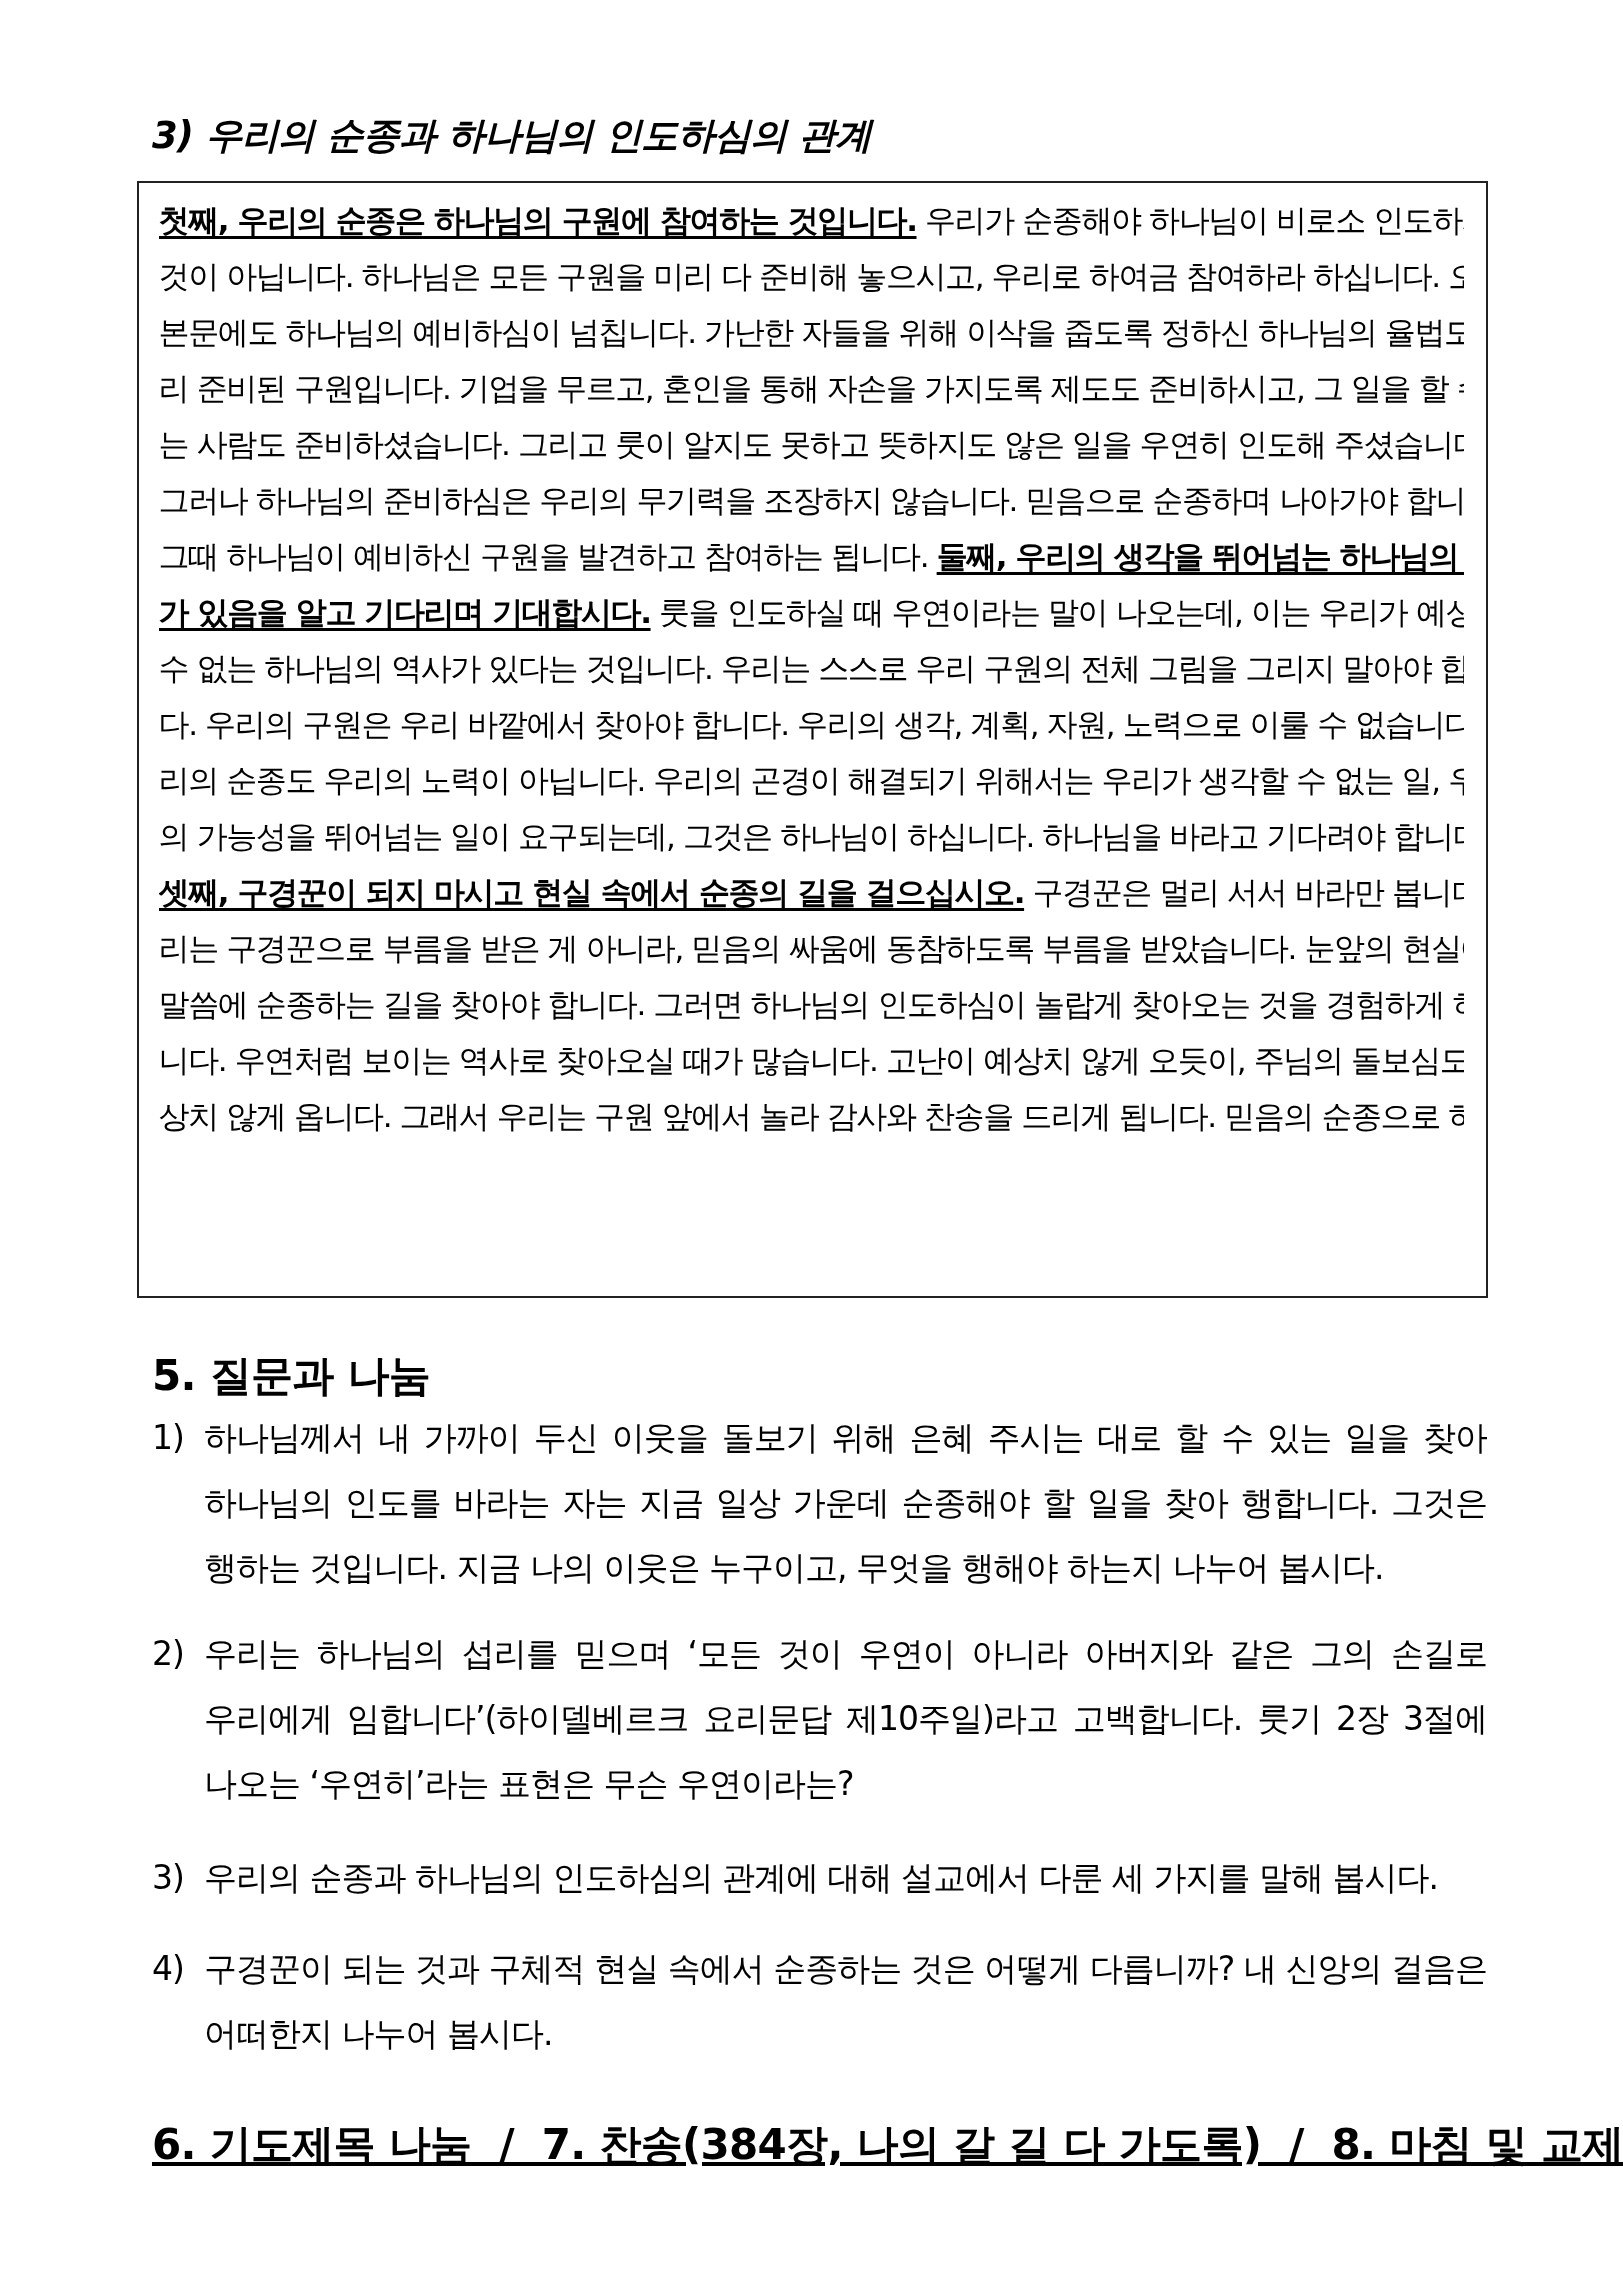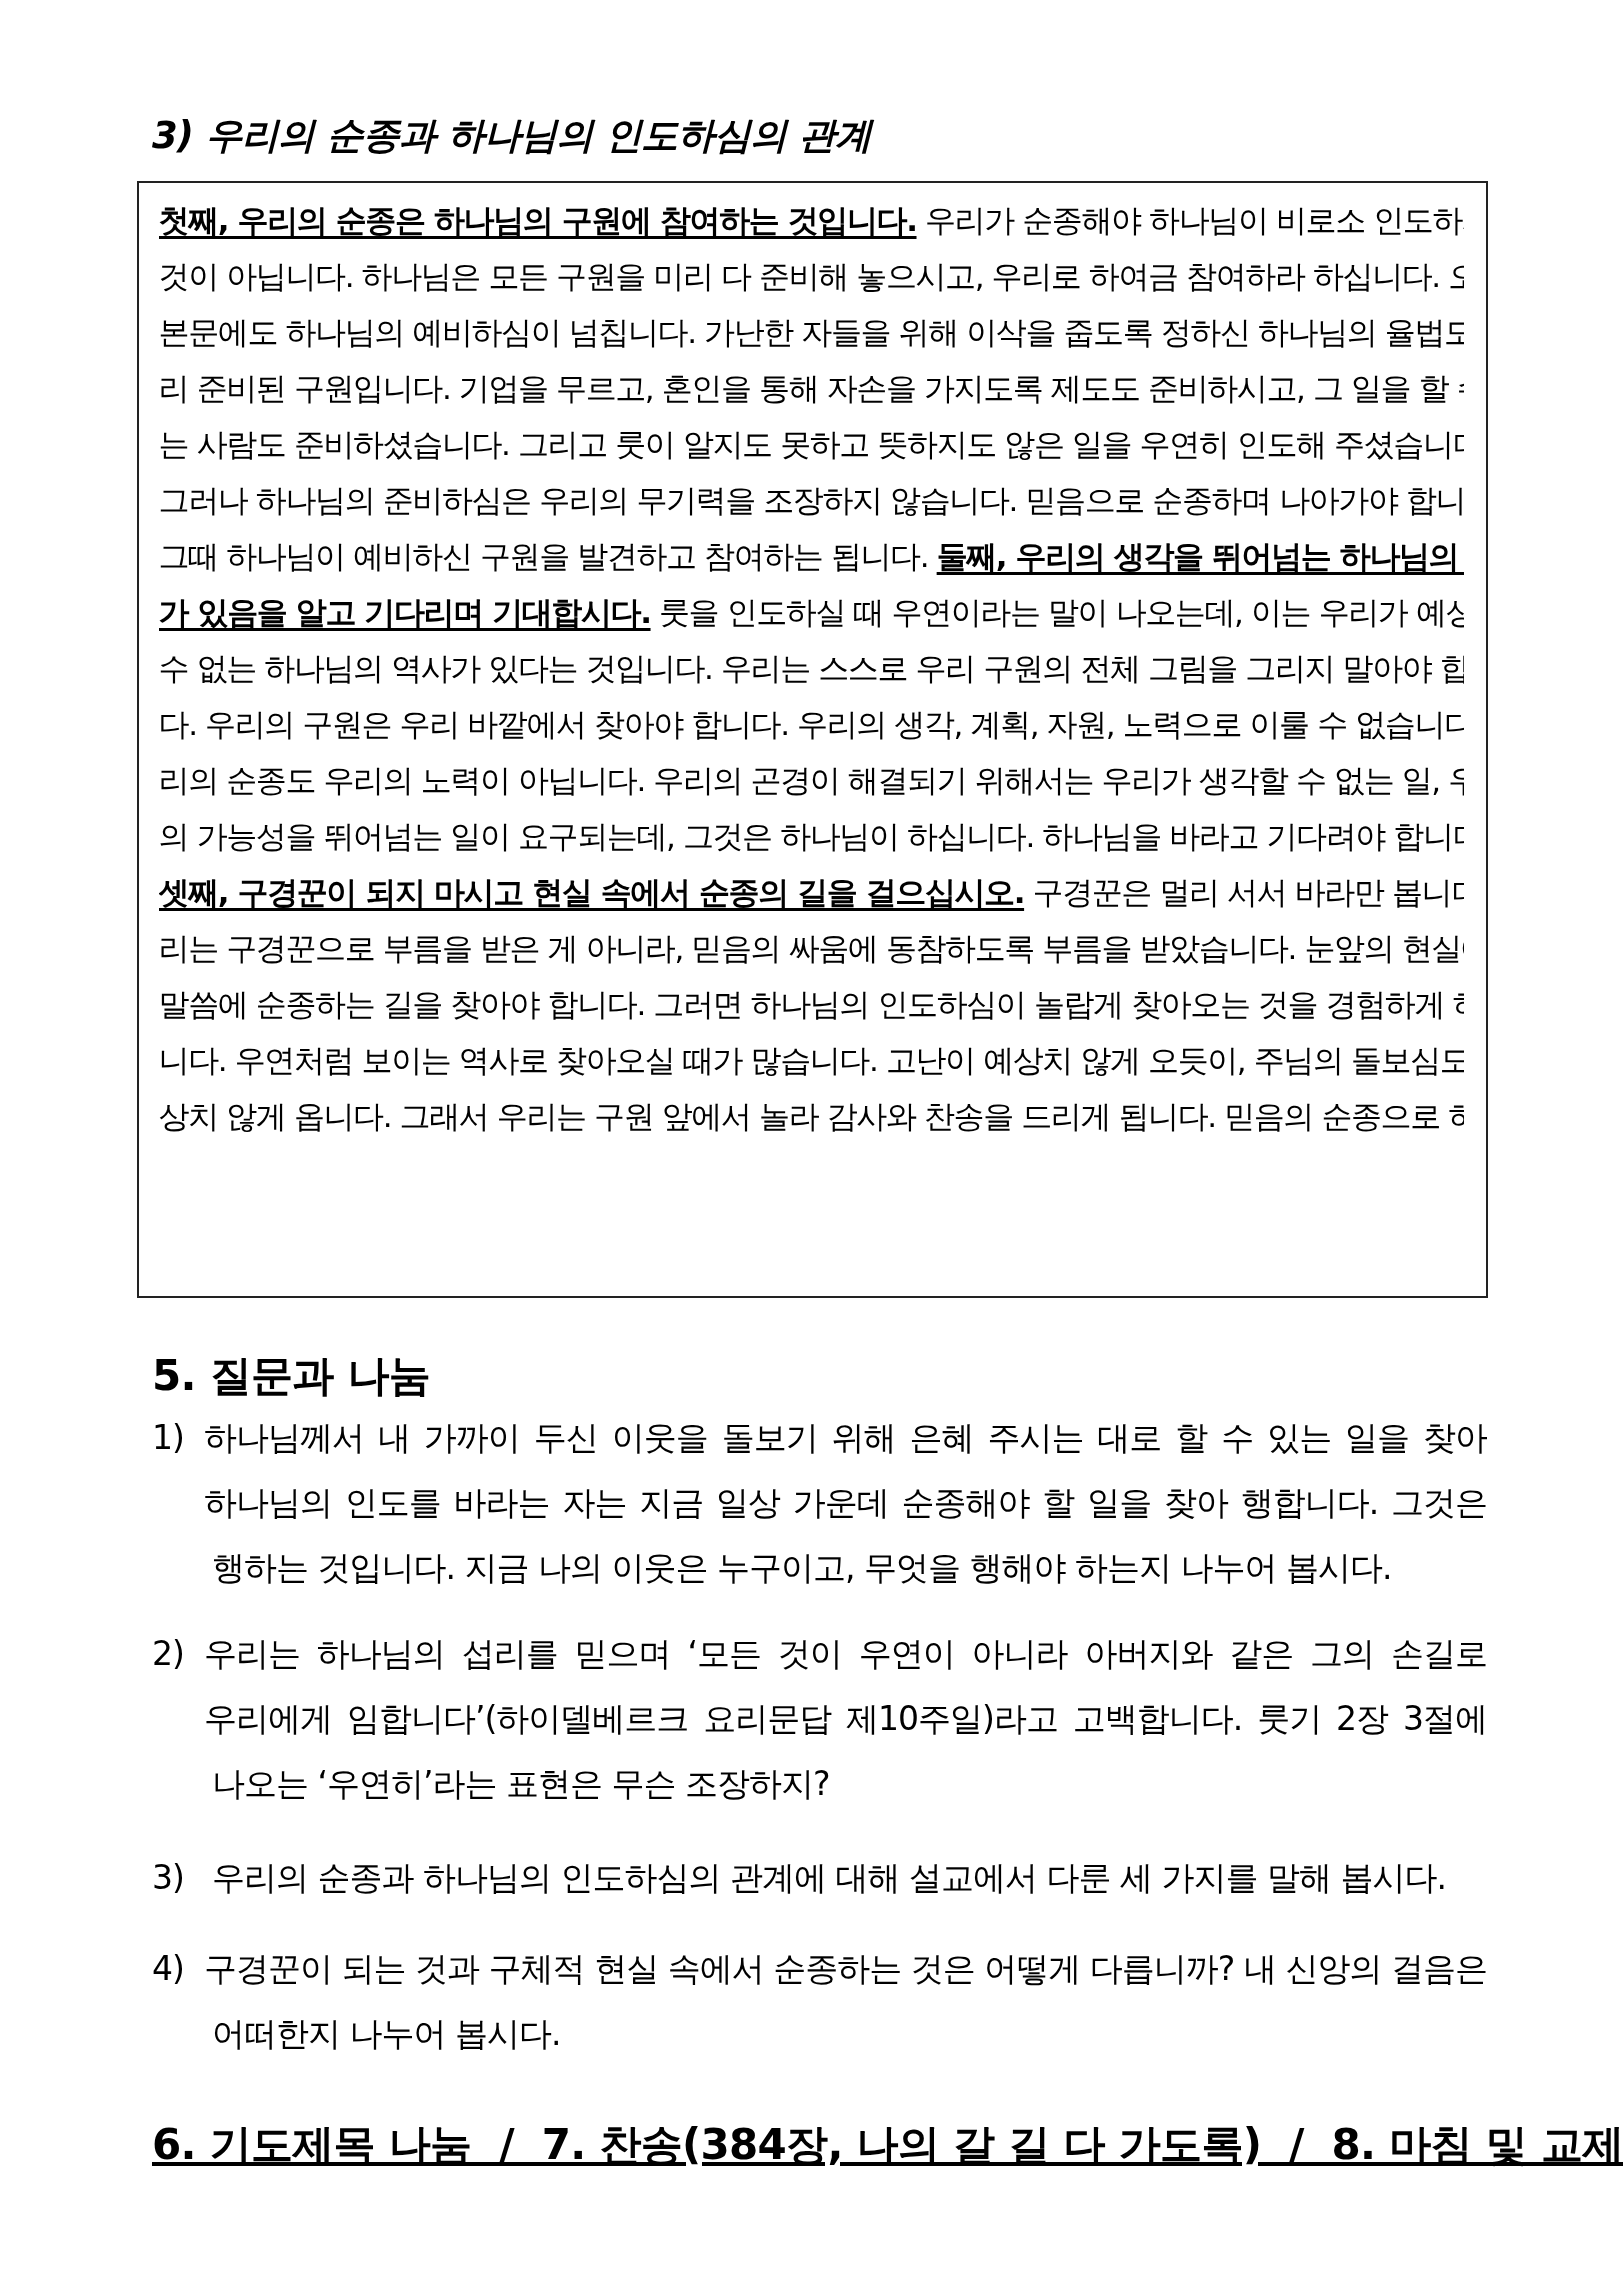--- a/index.html
+++ b/index.html
@@ -37,21 +37,21 @@
   }
   .q-row {
     display: flex; font-size: 33px; letter-spacing: -1px;
   }
   .q-num { width: 52px; flex: none; line-height: 65px; }
   .q-body { flex: 1; }
   .q-line {
     height: 65px; line-height: 65px; white-space: nowrap;
     text-align: justify; text-align-last: justify; overflow: hidden;
   }
-  .q-line.last { text-align-last: left; margin-left: 8px; }
+  .q-line.last { text-align-last: left; }
 </style>
 </head>
 <body>
 
 <div class="h-sub">3) 우리의 순종과 하나님의 인도하심의 관계</div>
 
 <div class="box">
   <div class="box-line"><span class="em">첫째, 우리의 순종은 하나님의 구원에 참여하는 것입니다.</span><span> 우리가 순종해야 하나님이 비로소 인도하시는</span></div>
   <div class="box-line">것이 아닙니다. 하나님은 모든 구원을 미리 다 준비해 놓으시고, 우리로 하여금 참여하라 하십니다. 오늘</div>
   <div class="box-line">본문에도 하나님의 예비하심이 넘칩니다. 가난한 자들을 위해 이삭을 줍도록 정하신 하나님의 율법도 미</div>
@@ -83,21 +83,21 @@
     </div>
   </div>
 </div>
 
 <div class="q" style="top:1621px;">
   <div class="q-row">
     <div class="q-num">2)</div>
     <div class="q-body">
       <div class="q-line">우리는 하나님의 섭리를 믿으며 ‘모든 것이 우연이 아니라 아버지와 같은 그의 손길로</div>
       <div class="q-line">우리에게 임합니다’(하이델베르크 요리문답 제10주일)라고 고백합니다. 룻기 2장 3절에</div>
-      <div class="q-line last">나오는 ‘우연히’라는 표현은 무슨 조장하지?</div>
+      <div class="q-line last">나오는 ‘우연히’라는 표현은 무슨 우연이라는?</div>
     </div>
   </div>
 </div>
 
 <div class="q" style="top:1845px;">
   <div class="q-row">
     <div class="q-num">3)</div>
     <div class="q-body">
       <div class="q-line last">우리의 순종과 하나님의 인도하심의 관계에 대해 설교에서 다룬 세 가지를 말해 봅시다.</div>
     </div>

